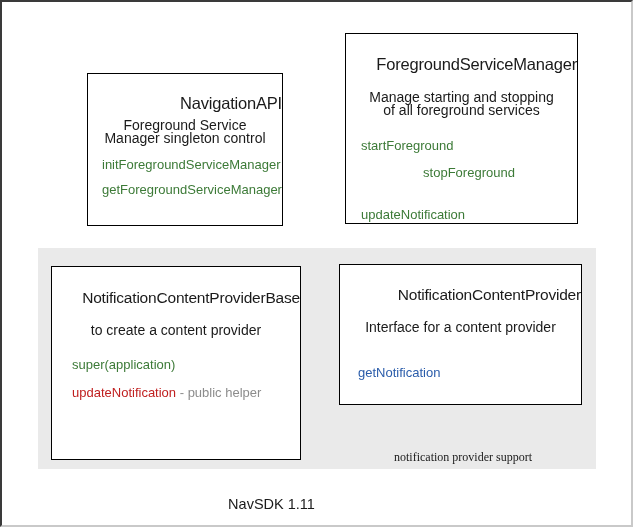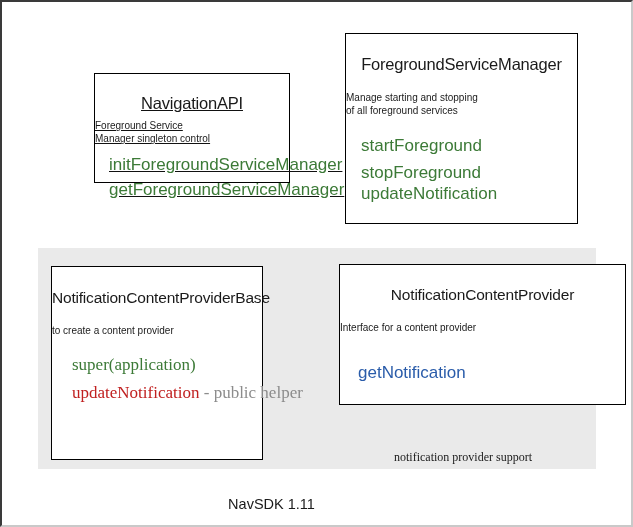--- a/index.html
+++ b/index.html
@@ -28,38 +28,39 @@
   }
 
   .class-box {
     position: absolute;
     background: #ffffff;
     border: 1.6px solid #000000;
     box-sizing: border-box;
   }
 
   .cls-title {
-    text-align: center;
+    text-align: right;
     font-size: 16.5px;
     color: #1a1a1a;
     letter-spacing: -0.2px;
     white-space: nowrap;
   }
   .cls-title.small {
     font-size: 15.5px;
   }
 
   .cls-desc {
-    font-size: 10px;
+    text-align: center;
+    font-size: 14px;
     line-height: 13.4px;
     color: #1a1a1a;
   }
 
   .member {
-    font-size: 17px;
+    font-size: 13px;
     line-height: 14px;
     white-space: nowrap;
   }
   .member.green  { color: #3c7a37; }
   .member.red    { color: #c02020; }
   .member.blue   { color: #2a5caa; }
   .member .note  { color: #8c8c8c; }
 
   .panel-caption {
     position: absolute;
@@ -77,57 +78,57 @@
     white-space: nowrap;
   }
 </style>
 </head>
 <body>
 
 <div id="canvas">
 
   <div class="panel" style="left:36px; top:246px; width:558px; height:221px;"></div>
 
-  <div class="class-box" style="left:92px; top:71px; width:196px; height:110px;text-decoration:underline;">
+  <div class="class-box" style="left:85px; top:71px; width:196px; height:153px;">
     <div class="cls-title" style="margin-top:20px;">NavigationAPI</div>
     <div class="cls-desc" style="margin-top:6px;">
       <div>Foreground Service</div>
       <div>Manager singleton control</div>
     </div>
     <div style="margin-top:12px; padding-left:14px;">
       <div class="member green" style="margin-bottom:11px;"><span>initForegroundServiceManager</span></div>
       <div class="member green"><span>getForegroundServiceManager</span></div>
     </div>
   </div>
 
   <div class="class-box" style="left:343px; top:31px; width:233px; height:191px;">
     <div class="cls-title" style="margin-top:21px;">ForegroundServiceManager</div>
     <div class="cls-desc" style="margin-top:17px;">
       <div>Manage starting and stopping</div>
       <div>of all foreground services</div>
     </div>
     <div style="margin-top:21px; padding-left:15px;">
       <div class="member green" style="margin-bottom:13px;"><span>startForeground</span></div>
-      <div class="member green" style="margin-bottom:7px;"><span>stopForeground</span></div>
+      <div class="member green" style="margin-bottom:28px;text-align:center;"><span>stopForeground</span></div>
       <div class="member green"><span>updateNotification</span></div>
     </div>
   </div>
 
-  <div class="class-box" style="left:49px; top:264px; width:212px; height:194px;">
+  <div class="class-box" style="left:49px; top:264px; width:250px; height:194px;">
     <div class="cls-title small" style="margin-top:22px;">NotificationContentProviderBase</div>
     <div class="cls-desc" style="margin-top:17px;">
       <div>to create a content provider</div>
     </div>
-    <div style="margin-top:21px; padding-left:20px;font-family:Liberation Serif, serif;">
+    <div style="margin-top:21px; padding-left:20px;">
       <div class="member green" style="margin-bottom:14px;"><span>super(application)</span></div>
       <div class="member red" style="margin-bottom:24px;"><span>updateNotification</span><span class="note"> - public helper</span></div>
     </div>
   </div>
 
-  <div class="class-box" style="left:337px; top:262px; width:287px; height:141px;">
+  <div class="class-box" style="left:337px; top:262px; width:243px; height:141px;">
     <div class="cls-title small" style="margin-top:21px;">NotificationContentProvider</div>
     <div class="cls-desc" style="margin-top:17px;">
       <div>Interface for a content provider</div>
     </div>
     <div style="margin-top:32px; padding-left:18px;">
       <div class="member blue"><span>getNotification</span></div>
     </div>
   </div>
 
   <div class="panel-caption" style="left:392px; top:448px;">notification provider support</div>

